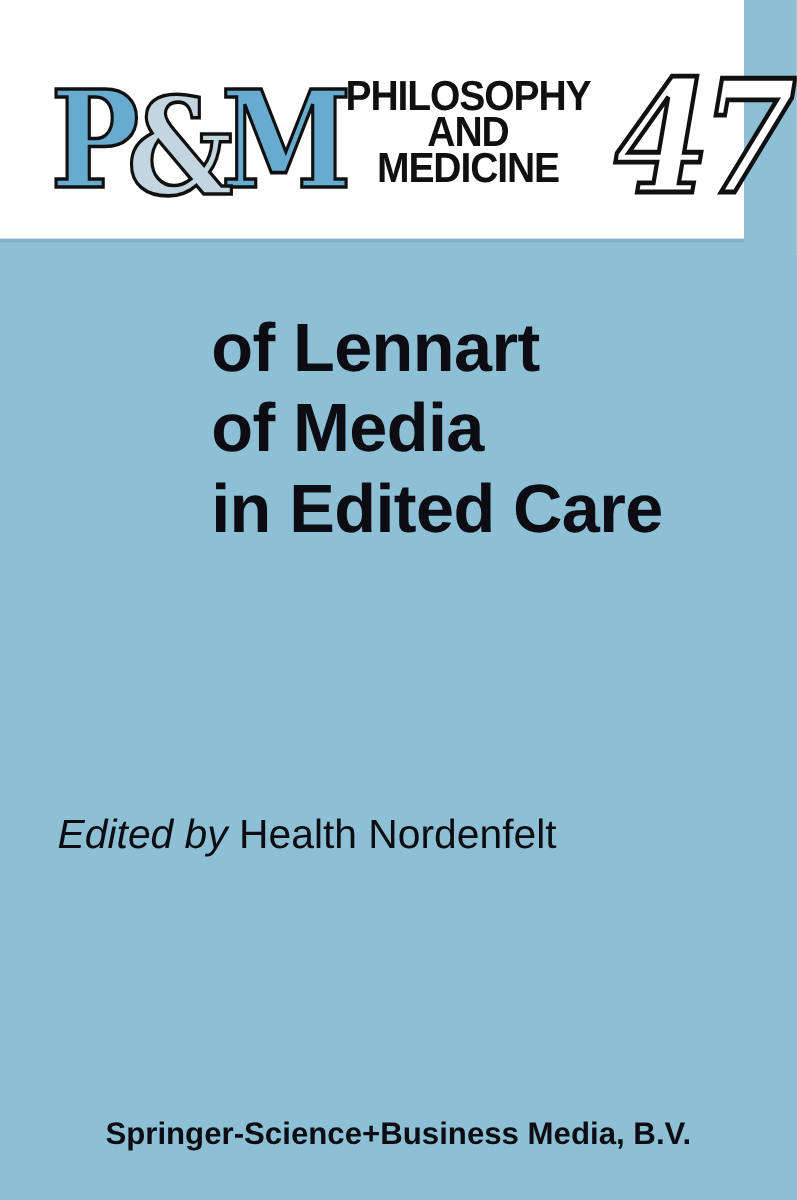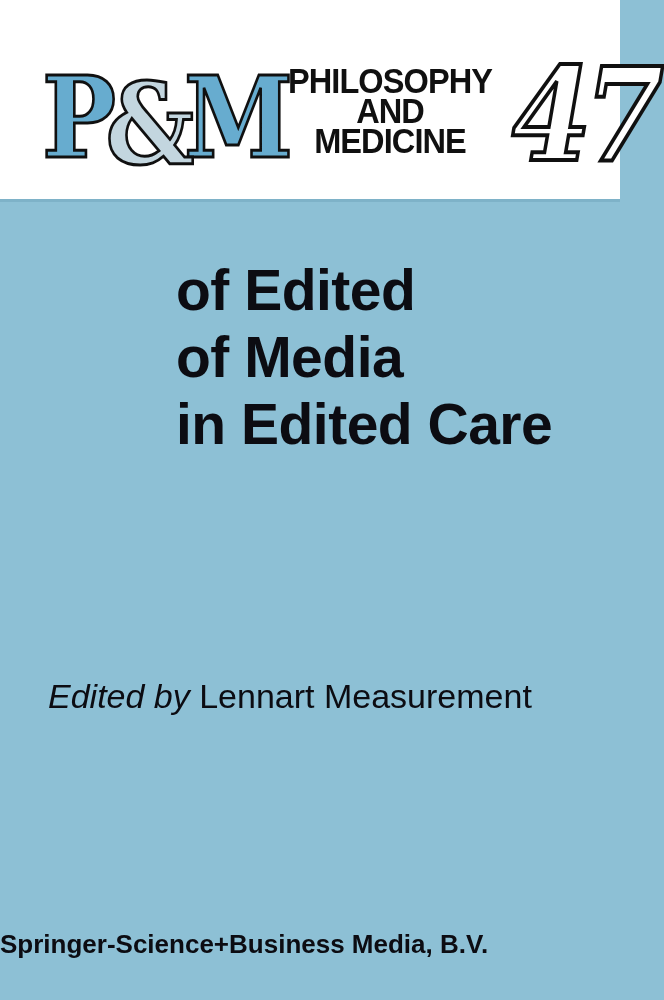--- a/index.html
+++ b/index.html
@@ -96,21 +96,21 @@
     line-height: 40px;
     color: #0c0c12;
     white-space: nowrap;
   }
   .editor-line .editor-prefix { font-style: italic; text-align: center; }
 
   .publisher-line {
     position: absolute;
     left: 0; top: 929px;
     width: 576px;
-    text-align: left;
+    text-align: right;
     font-weight: bold;
     font-size: 26px;
     line-height: 30px;
     color: #0c0c12;
     letter-spacing: 0;
   }
 </style>
 </head>
 <body>
 
@@ -126,24 +126,24 @@
       <div>PHILOSOPHY</div>
       <div>AND</div>
       <div>MEDICINE</div>
     </div>
 
     <div class="volume">47</div>
 
   </div>
 
   <div class="title-block">
-    <div>of Edited</div>
+    <div>of Lennart</div>
     <div>of Media</div>
     <div>in Edited Care</div>
   </div>
 
   <div class="editor-line">
-    <span class="editor-prefix">Edited by</span><span> Lennart Measurement</span>
+    <span class="editor-prefix">Edited by</span><span> Health Nordenfelt</span>
   </div>
 
   <div class="publisher-line">Springer-Science+Business Media, B.V.</div>
 
 </div>
 
 </body></html>

